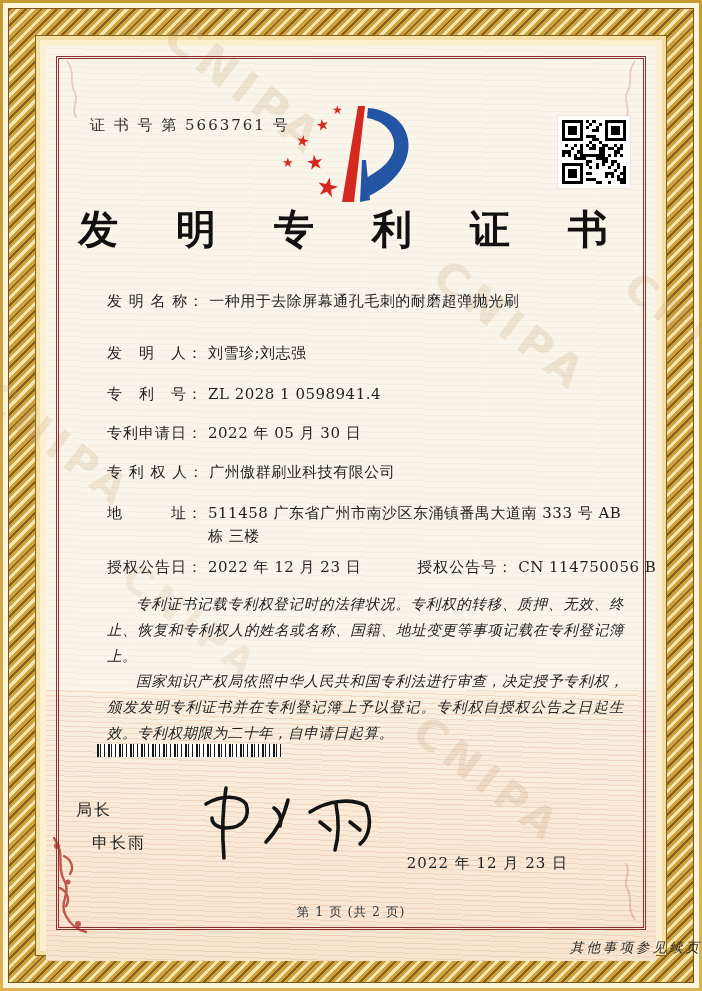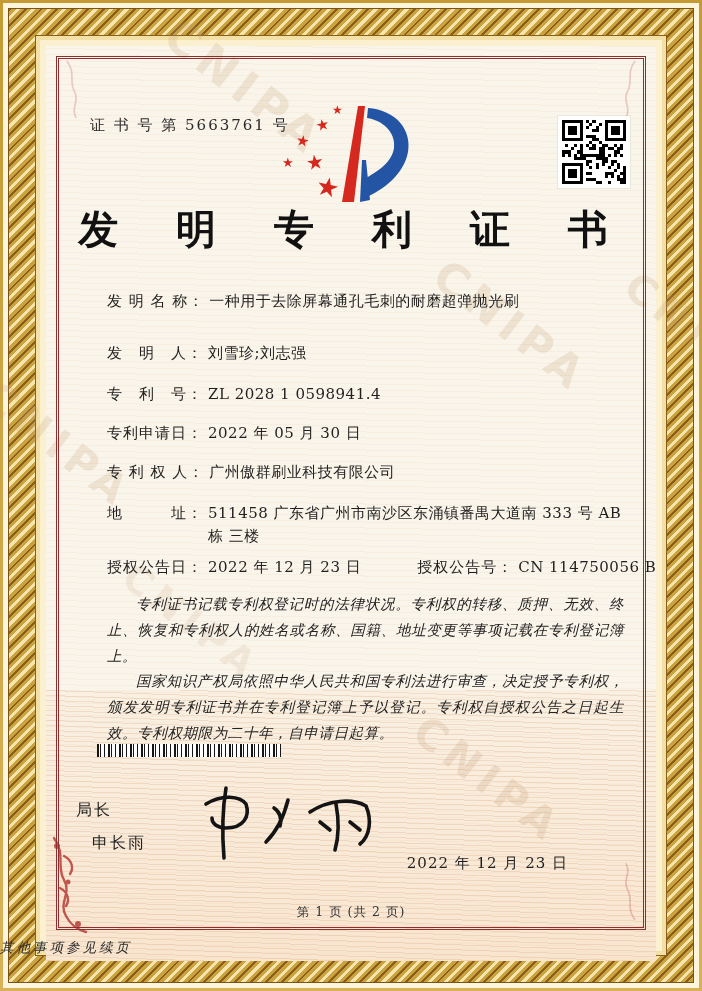--- a/index.html
+++ b/index.html
@@ -51,21 +51,21 @@
   .paras{margin-top:15px;font-style:italic;font-size:14.5px;line-height:1.78;
     text-align:justify;letter-spacing:0.6px;color:#222;}
   .paras p{margin:0;text-indent:2em;}
   .barcode{position:absolute;left:41px;top:688px;width:184px;height:13px;
     background:repeating-linear-gradient(90deg,#161616 0 2px,#fdfdfd 2px 3px,#161616 3px 4px,#fdfdfd 4px 7px,#161616 7px 8px,#fdfdfd 8px 11px);}
   .signer-title{position:absolute;left:20px;top:744px;font-size:16px;letter-spacing:2px;}
   .signer-name{position:absolute;left:36px;top:777px;font-size:16px;letter-spacing:2px;}
   .signature{position:absolute;left:136px;top:722px;}
   .issue-date{position:absolute;right:78px;top:798px;font-size:15px;letter-spacing:1px;}
   .page-num{position:absolute;left:0;right:0;top:848px;text-align:center;font-size:12.5px;letter-spacing:1px;color:#333;}
-  .note{position:absolute;left:0;right:0;bottom:34px;text-align:left;
+  .note{position:absolute;left:0;right:0;bottom:34px;text-align:right;
     font-size:13.5px;font-style:italic;letter-spacing:3px;color:#2b2b2b;}
 </style>
 </head>
 <body>
 
 <div class="page">
 
   <div class="band1"></div>
   <div class="band2"></div>
   <div class="band3"></div>

